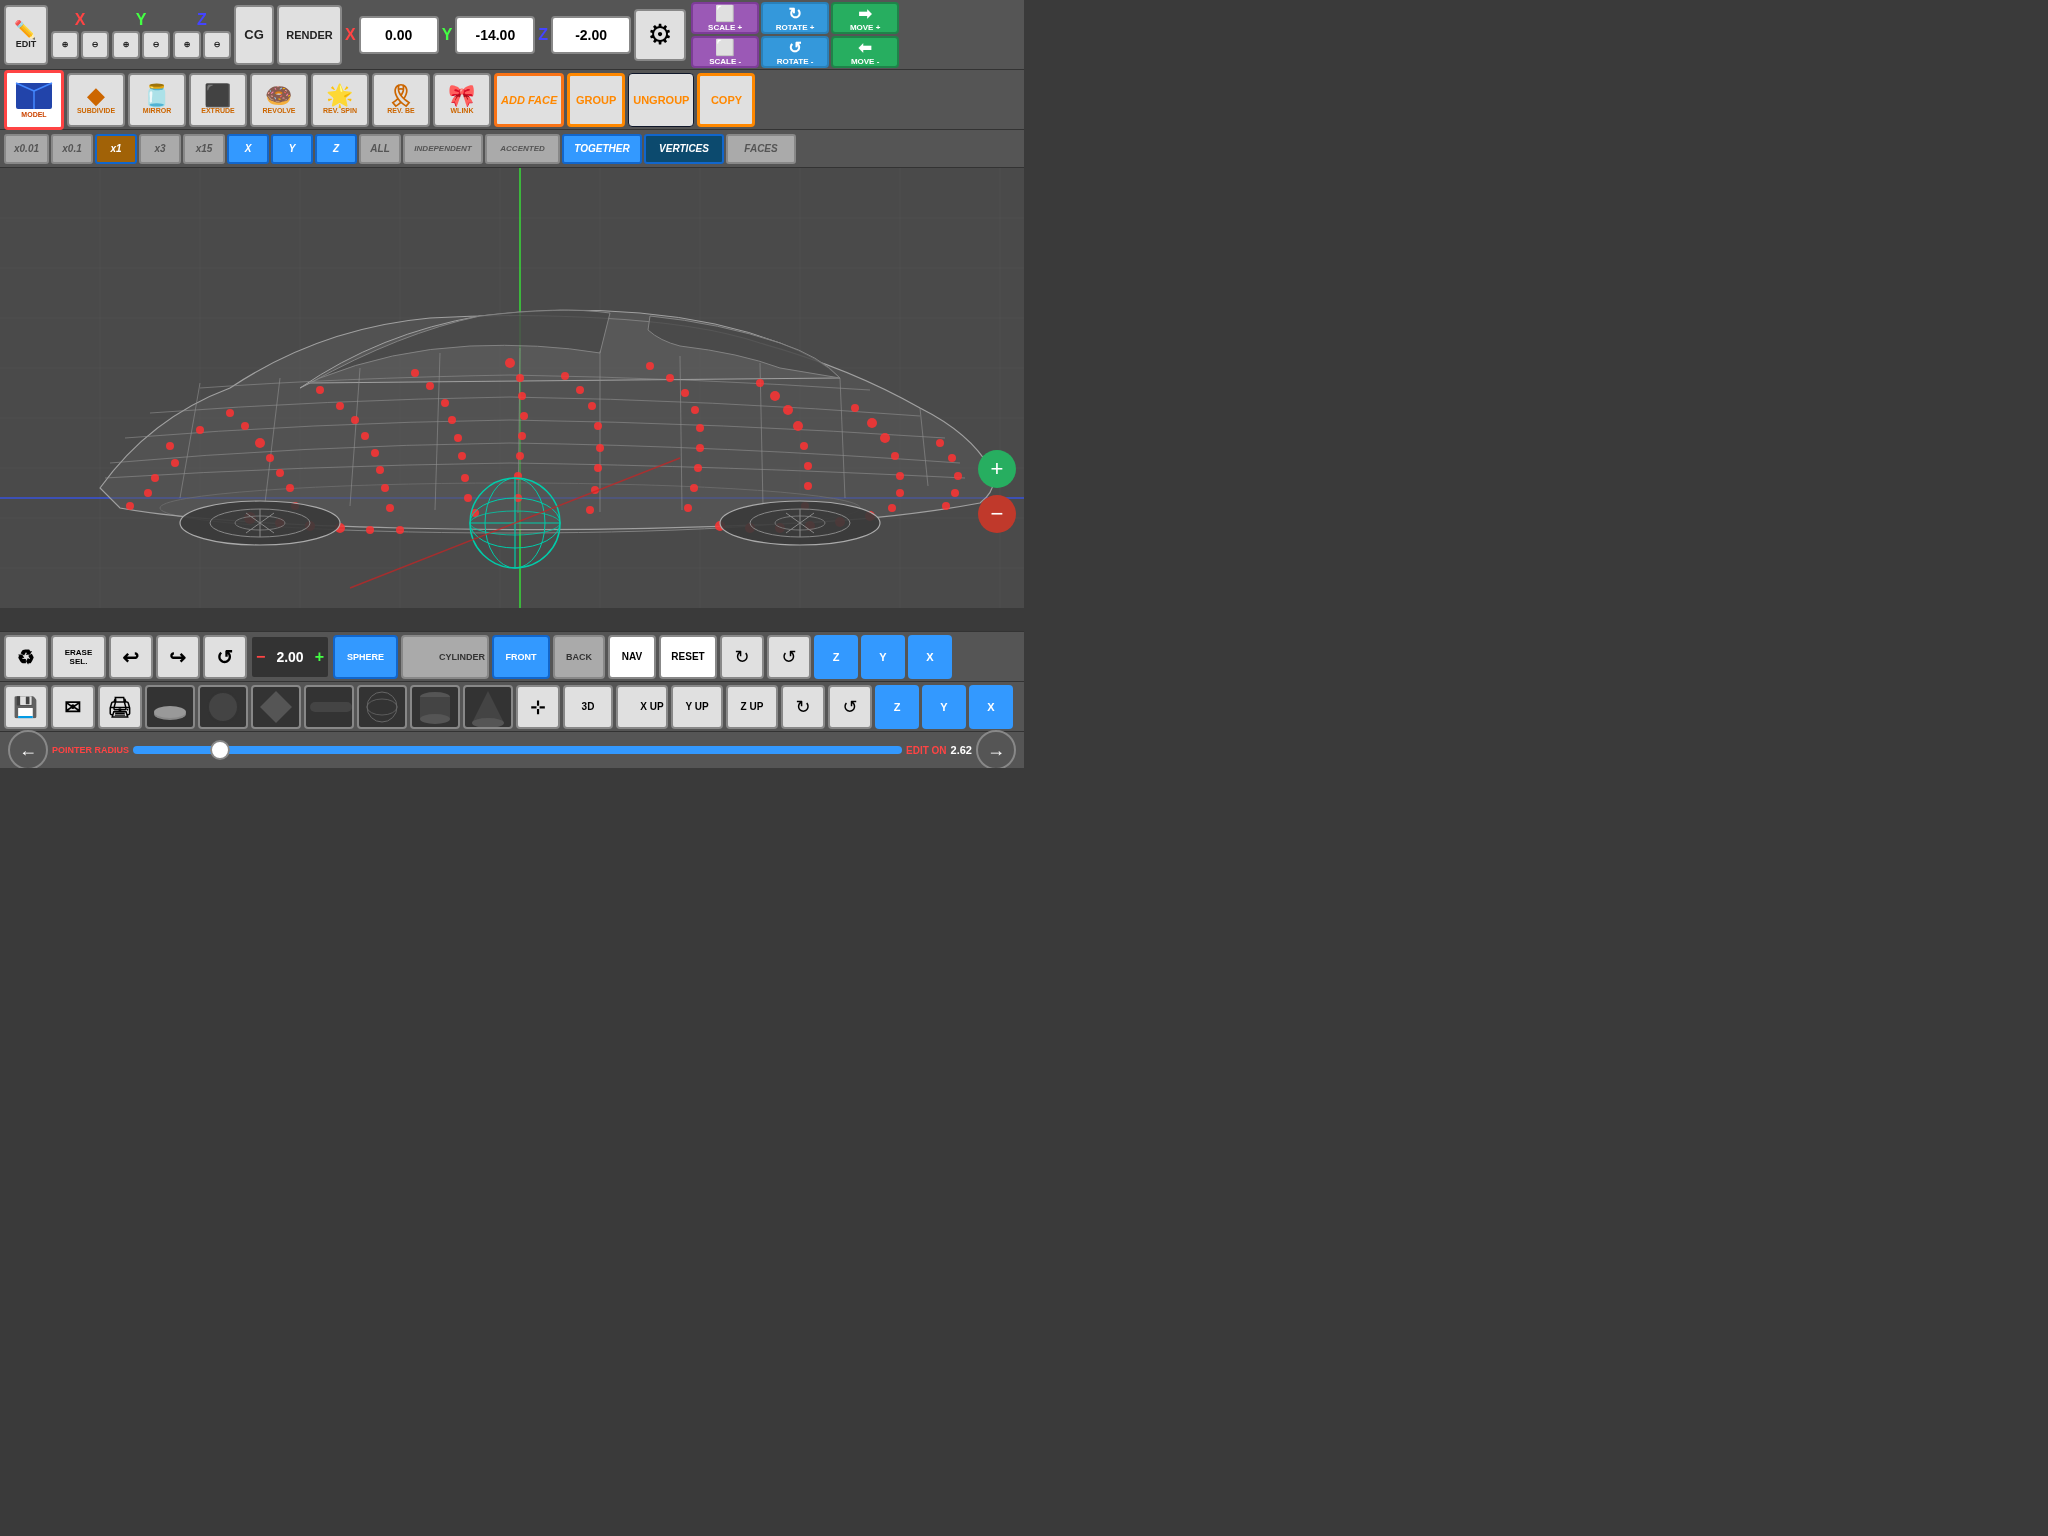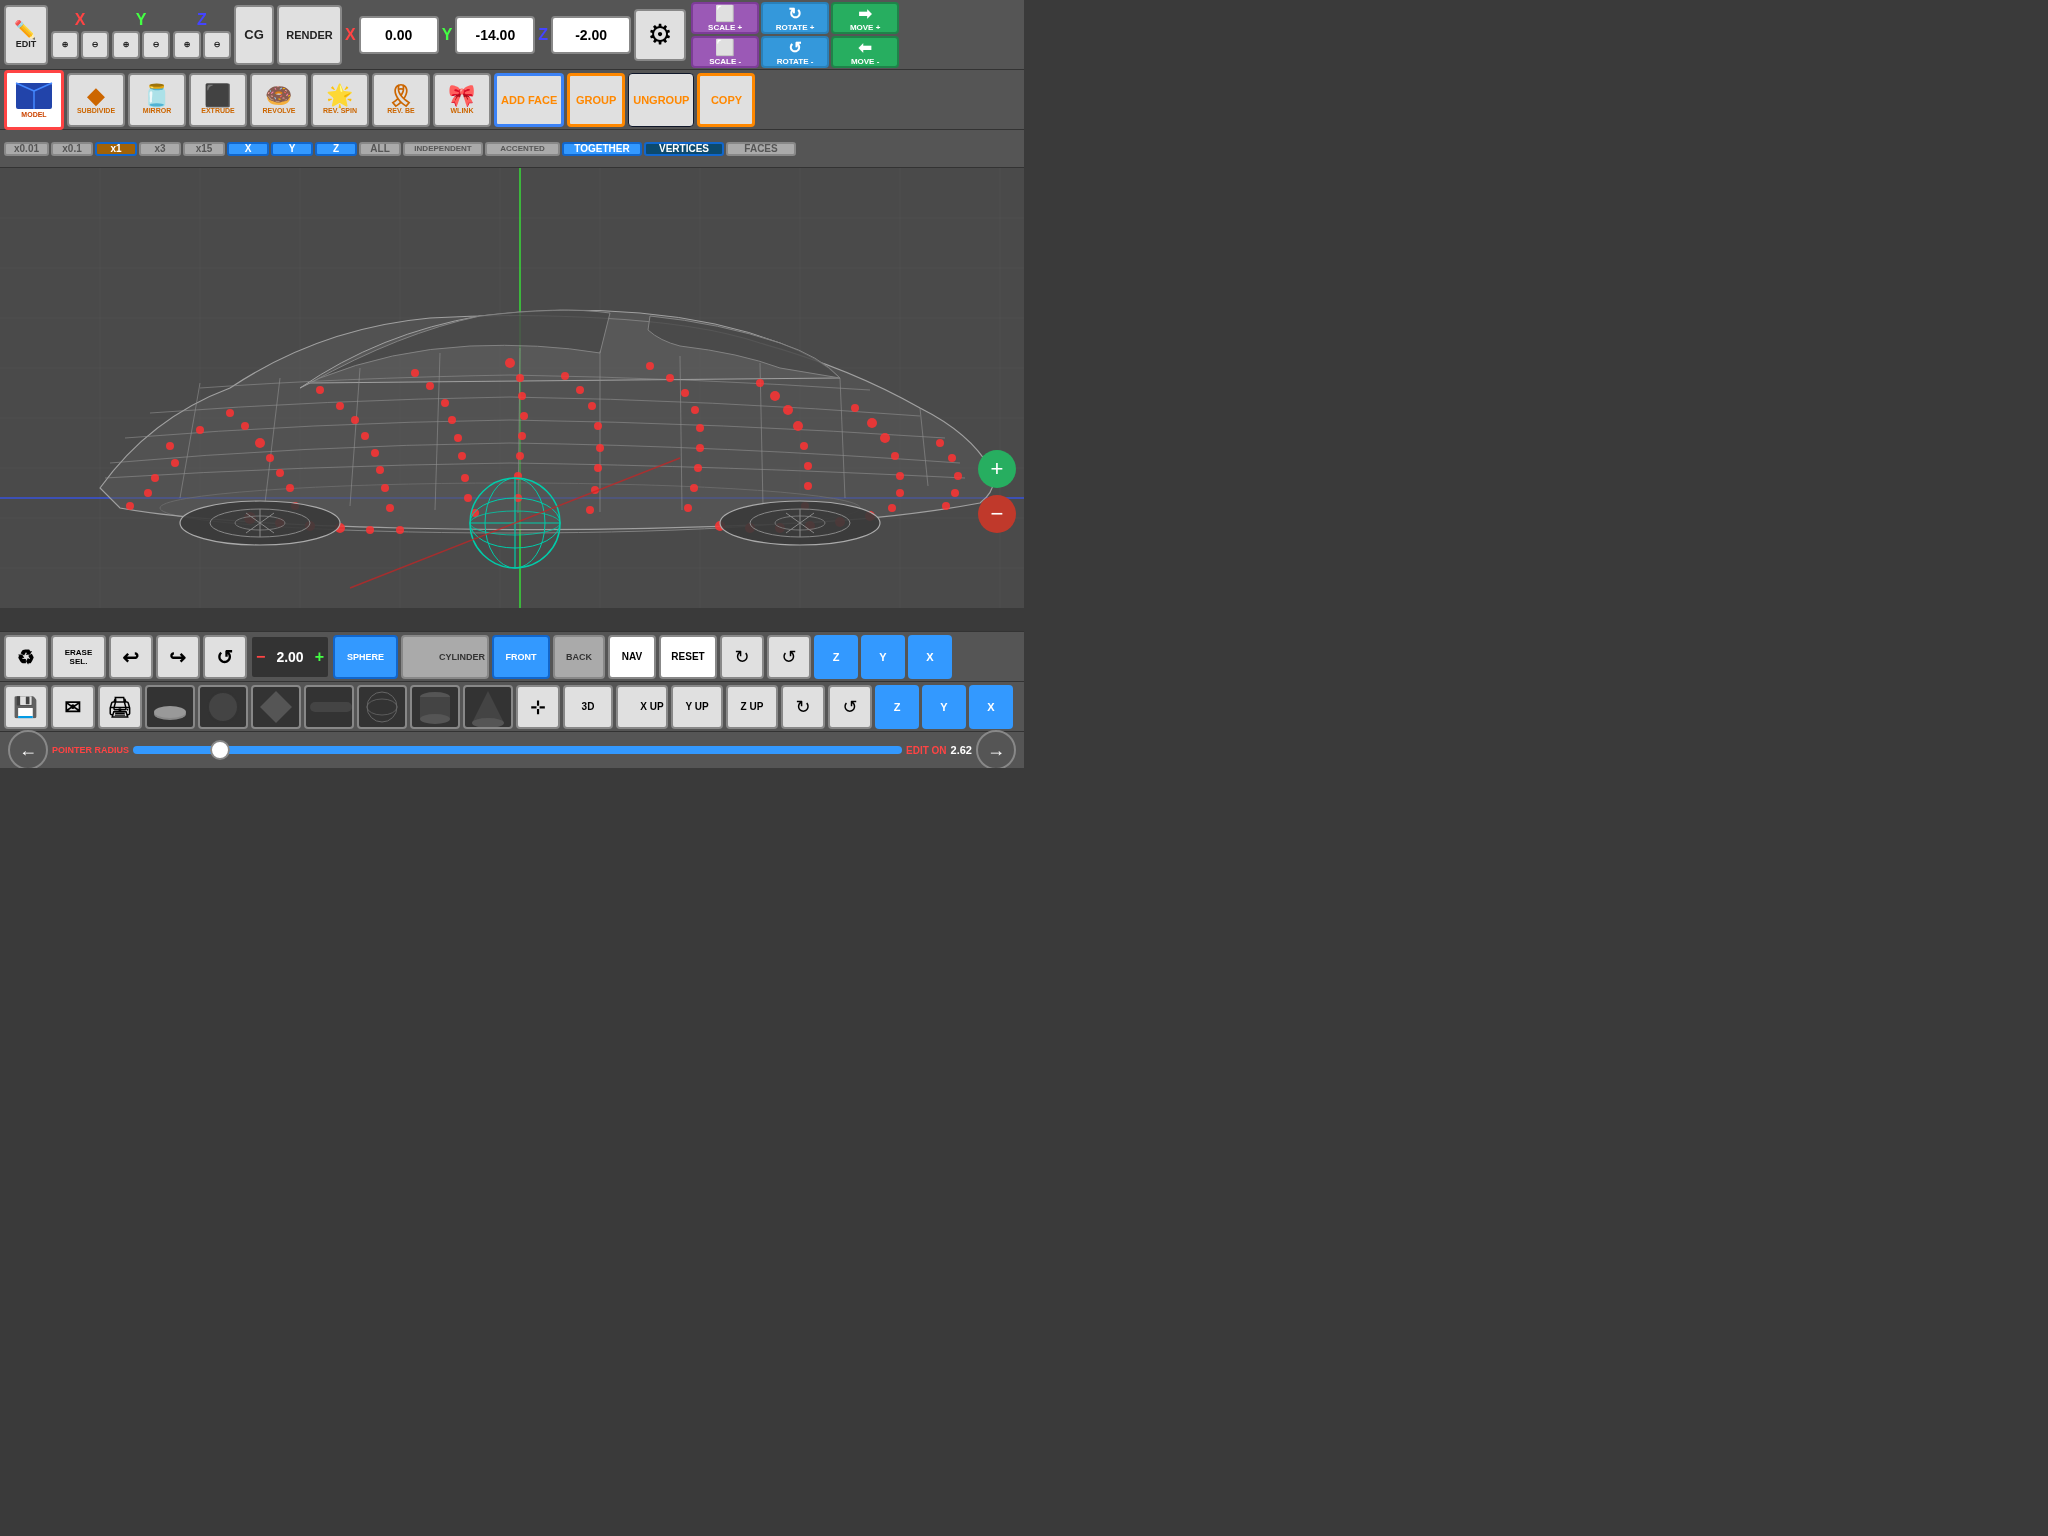--- a/index.html
+++ b/index.html
@@ -121,21 +121,21 @@
       display: flex;
       align-items: center;
       justify-content: center;
       font-size: 11px;
       font-weight: bold;
       min-width: 58px;
       height: 54px;
       padding: 4px;
     }
 
-    .op-btn-special.add-face { color: #ff8800; border: 3px solid #3b82f6; }
+    .op-btn-special.add-face { color: #ff8800; border: 3px solid #f97316; font-style: italic; }
     .op-btn-special.group-btn { color: #ff8800; border: 3px solid #ff8800; }
     .op-btn-special.ungroup-btn { color: #ff8800; border: 1px solid #0f172a; }
     .op-btn-special.copy-btn { color: #ff8800; border: 3px solid #ff8800; }
 
     
     #axis-toolbar {
       display: flex;
       align-items: center;
       background: #555;
       padding: 2px 4px;
@@ -146,23 +146,24 @@
 
     .axis-btn {
       border: 2px solid #888;
       border-radius: 3px;
       cursor: pointer;
       display: flex;
       align-items: center;
       justify-content: center;
       font-size: 10px;
       font-weight: bold;
-      height: 14px;
+      height: 30px;
       padding: 0 8px;
       min-width: 42px;
+      font-style: italic;
     }
 
     .axis-btn.active { background: #a16207; color: #fff; border-color: #1166cc; }
     .axis-btn.inactive { background: #aaa; color: #555; border-color: #888; }
     .axis-btn.x-active { background: #3399ff; color: #fff; border-color: #1166cc; }
     .axis-btn.y-active { background: #3399ff; color: #fff; border-color: #1166cc; }
     .axis-btn.z-active { background: #3399ff; color: #fff; border-color: #1166cc; }
     .axis-btn.indep { background: #aaa; color: #555; border-color: #888; font-size: 8px; min-width: 80px; }
     .axis-btn.accented { background: #aaa; color: #555; border-color: #888; font-size: 8px; min-width: 75px; }
     .axis-btn.together { background: #3399ff; color: #fff; border-color: #1166cc; min-width: 80px; }

